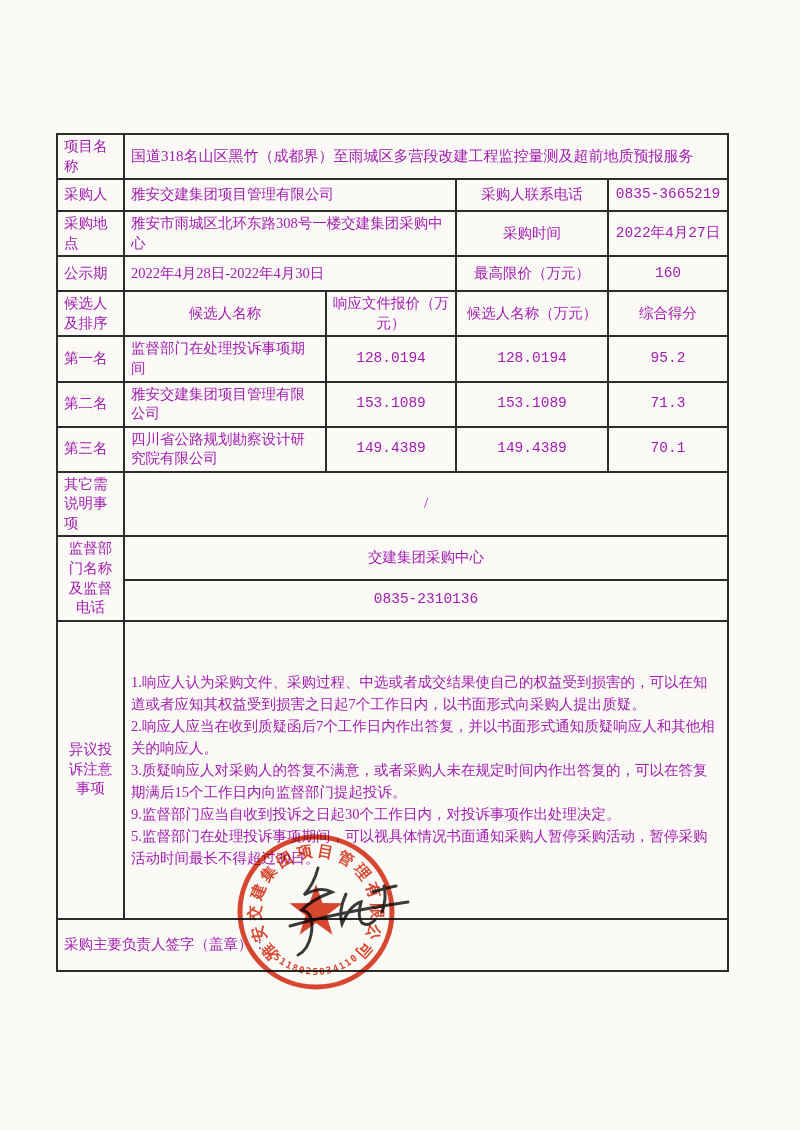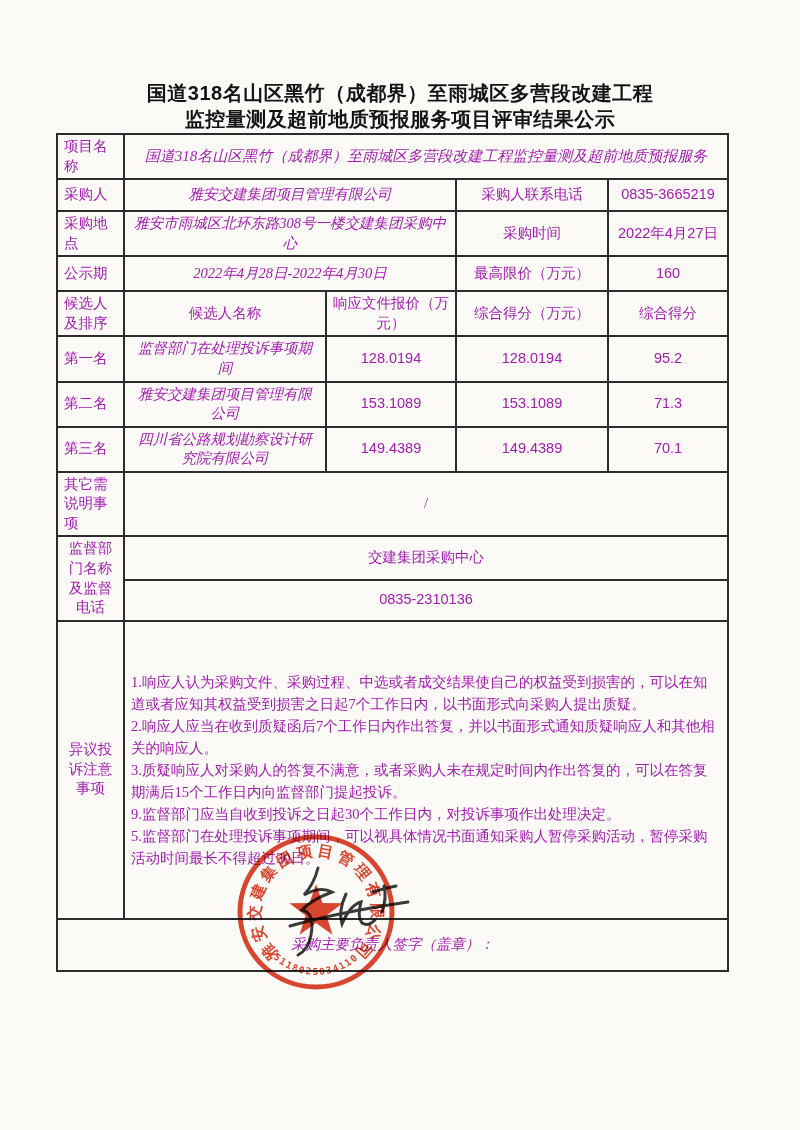--- a/index.html
+++ b/index.html
@@ -23,22 +23,22 @@
     border-collapse:collapse;table-layout:fixed;
     font-size:14.5px;color:#a21caf;
   }
   table.main td{
     border:2px solid #2c2c2c;
     padding:2px 6px;vertical-align:middle;
     line-height:1.35;
   }
   td.lbl{padding:2px 3px 2px 4px;text-align:left;}
   td.ctr{text-align:center;}
-  td.lft{text-align:center;font-style:italic;}
-  td.num{text-align:center;font-family:Liberation Sans, sans-serif;}
+  td.lft{text-align:left;}
+  td.num{text-align:center;font-family:Liberation Mono, monospace;}
   .notes-wrap{
     display:flex;flex-direction:column;justify-content:flex-end;
     height:100%;
   }
   .notes-wrap div{line-height:1.52;text-align:left;}
   .sig-cell{padding-left:4px;}
   
   .stamp{
     position:absolute;left:228px;top:828px;width:176px;height:168px;
     mix-blend-mode:multiply;opacity:.93;pointer-events:none;
@@ -46,24 +46,20 @@
   .sig-ink{
     position:absolute;left:260px;top:856px;width:190px;height:110px;
     mix-blend-mode:multiply;pointer-events:none;
   }
 </style>
 </head>
 <body>
 
 <div class="page">
 
-  <div class="doc-title">
-    <div>国道318名山区黑竹（成都界）至雨城区多营段改建工程</div>
-    <div>监控量测及超前地质预报服务项目评审结果公示</div>
-  </div>
 
   <table class="main">
     <colgroup>
       <col style="width:67px">
         <col style="width:202px">
         <col style="width:130px">
       <col style="width:152px">
         <col style="width:120px">
     </colgroup>
 
@@ -91,21 +87,21 @@
       <td class="lbl">公示期</td>
       <td class="lft" colspan="2">2022年4月28日-2022年4月30日</td>
       <td class="ctr">最高限价（万元）</td>
       <td class="num">160</td>
     </tr>
 
     <tr style="height:40px">
       <td class="lbl">候选人及排序</td>
       <td class="ctr">候选人名称</td>
       <td class="ctr">响应文件报价（万元）</td>
-      <td class="ctr">综合得分（万元）</td>
+      <td class="ctr">候选人名称（万元）</td>
       <td class="ctr">综合得分</td>
     </tr>
 
     <tr style="height:43px">
       <td class="lbl">第一名</td>
       <td class="lft">监督部门在处理投诉事项期间</td>
       <td class="num">128.0194</td>
       <td class="num">128.0194</td>
       <td class="num">95.2</td>
     </tr>

